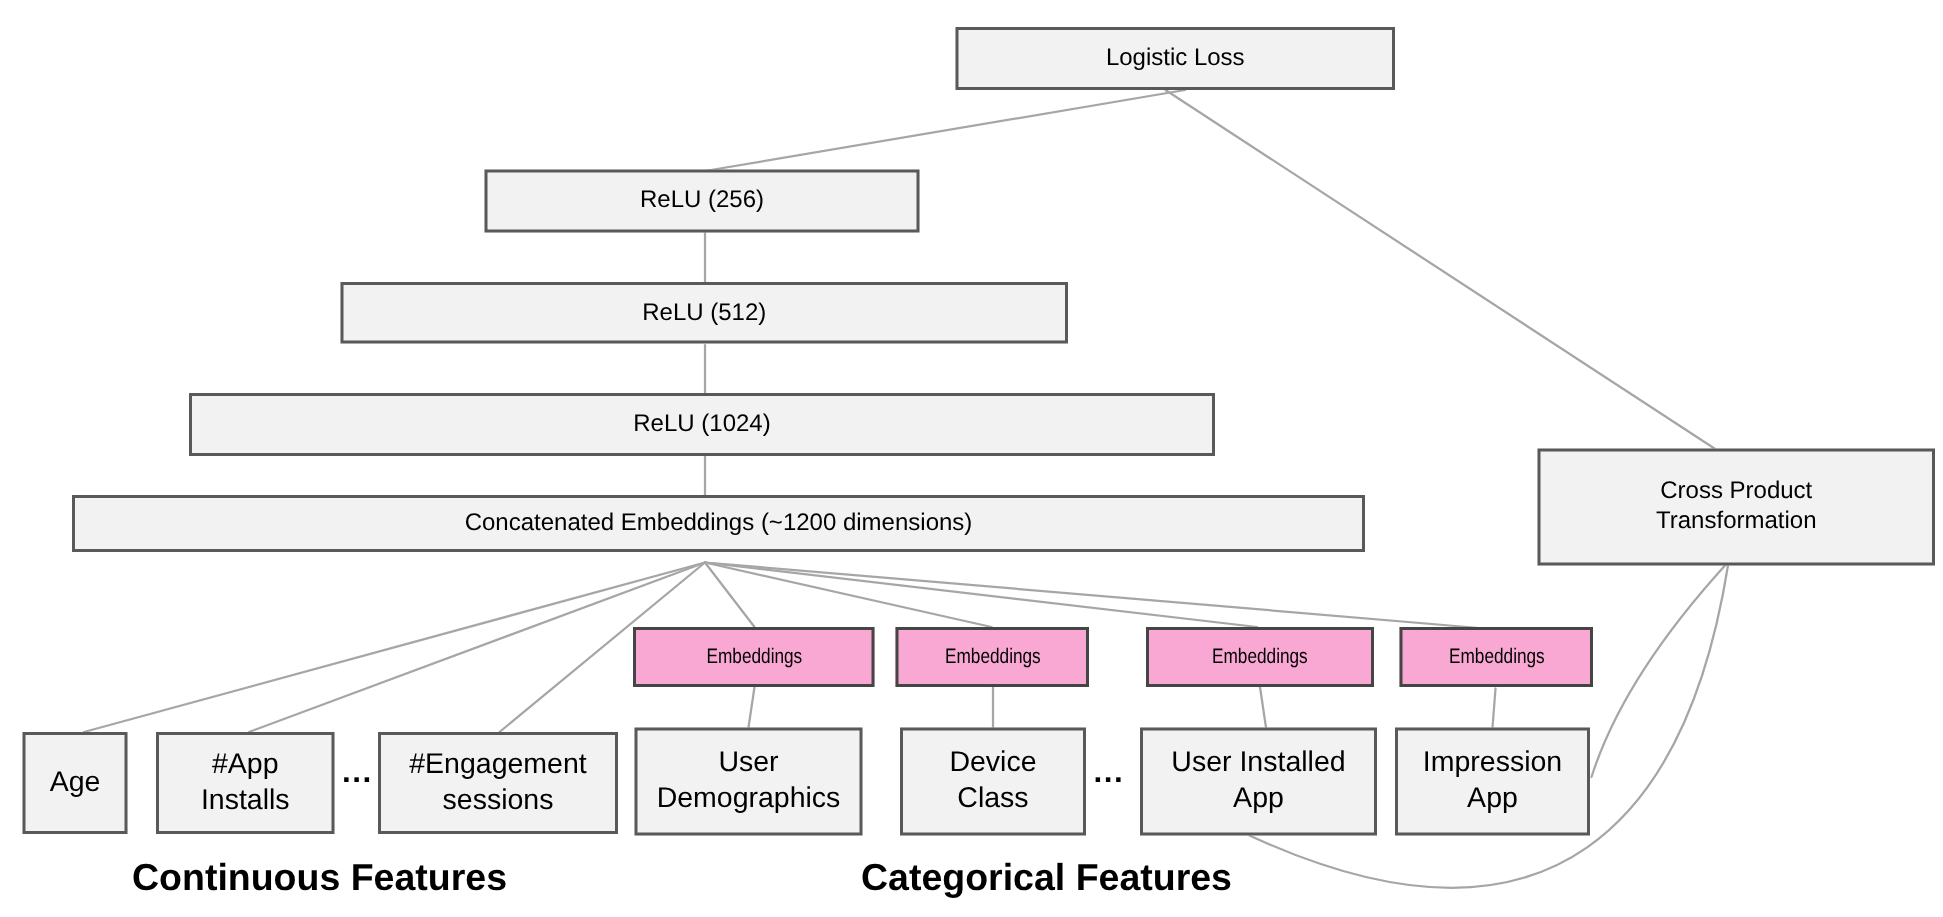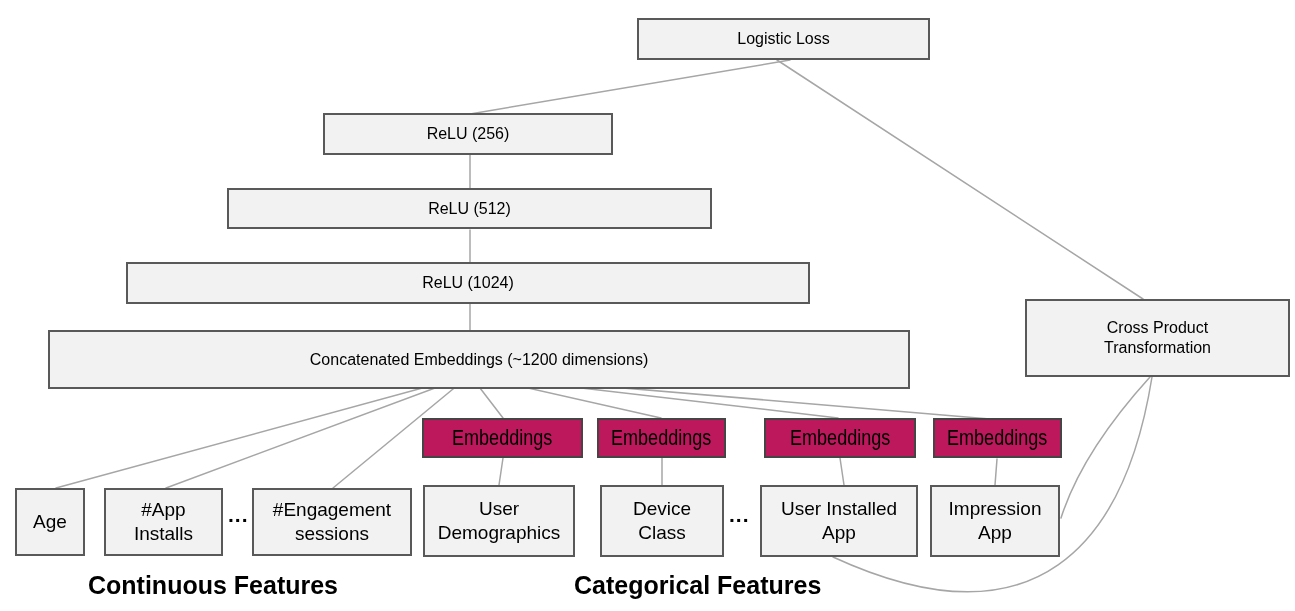--- a/index.html
+++ b/index.html
@@ -22,23 +22,23 @@
     text-align:center;
     background:#f2f2f2;
     border:2px solid #595959;
     box-sizing:border-box;
     color:#000;
     font-size:16px;
     line-height:1.25;
     white-space:pre-line;
   }
   .node.emb{
-    background:#be185d;
+    background:#f9a8d4;
     border:2px solid #454545;
-    font-size:22px;
+    font-size:14px;
   }
   .node.emb .condensed{
     transform:scaleX(0.82);
     display:inline-block;
   }
   .node.feature{
     font-size:19px;
   }
   .dots{
     position:absolute;z-index:2;
@@ -76,21 +76,21 @@
   </svg>
 
   <div class="node" style="left:637px;top:18px;width:293px;height:42px;">Logistic Loss</div>
 
   <div class="node" style="left:323px;top:113px;width:290px;height:42px;">ReLU (256)</div>
 
   <div class="node" style="left:227px;top:188px;width:485px;height:41px;">ReLU (512)</div>
 
   <div class="node" style="left:126px;top:262px;width:684px;height:42px;">ReLU (1024)</div>
 
-  <div class="node" style="left:48px;top:330px;width:862px;height:59px;">Concatenated Embeddings (~1200 dimensions)</div>
+  <div class="node" style="left:48px;top:330px;width:862px;height:38px;">Concatenated Embeddings (~1200 dimensions)</div>
 
   <div class="node" style="left:1025px;top:299px;width:265px;height:78px;">Cross Product
 Transformation</div>
 
   <div class="node emb" style="left:422px;top:418px;width:161px;height:40px;">
     <span class="condensed">Embeddings</span>
   </div>
   <div class="node emb" style="left:597px;top:418px;width:129px;height:40px;">
     <span class="condensed">Embeddings</span>
   </div>

